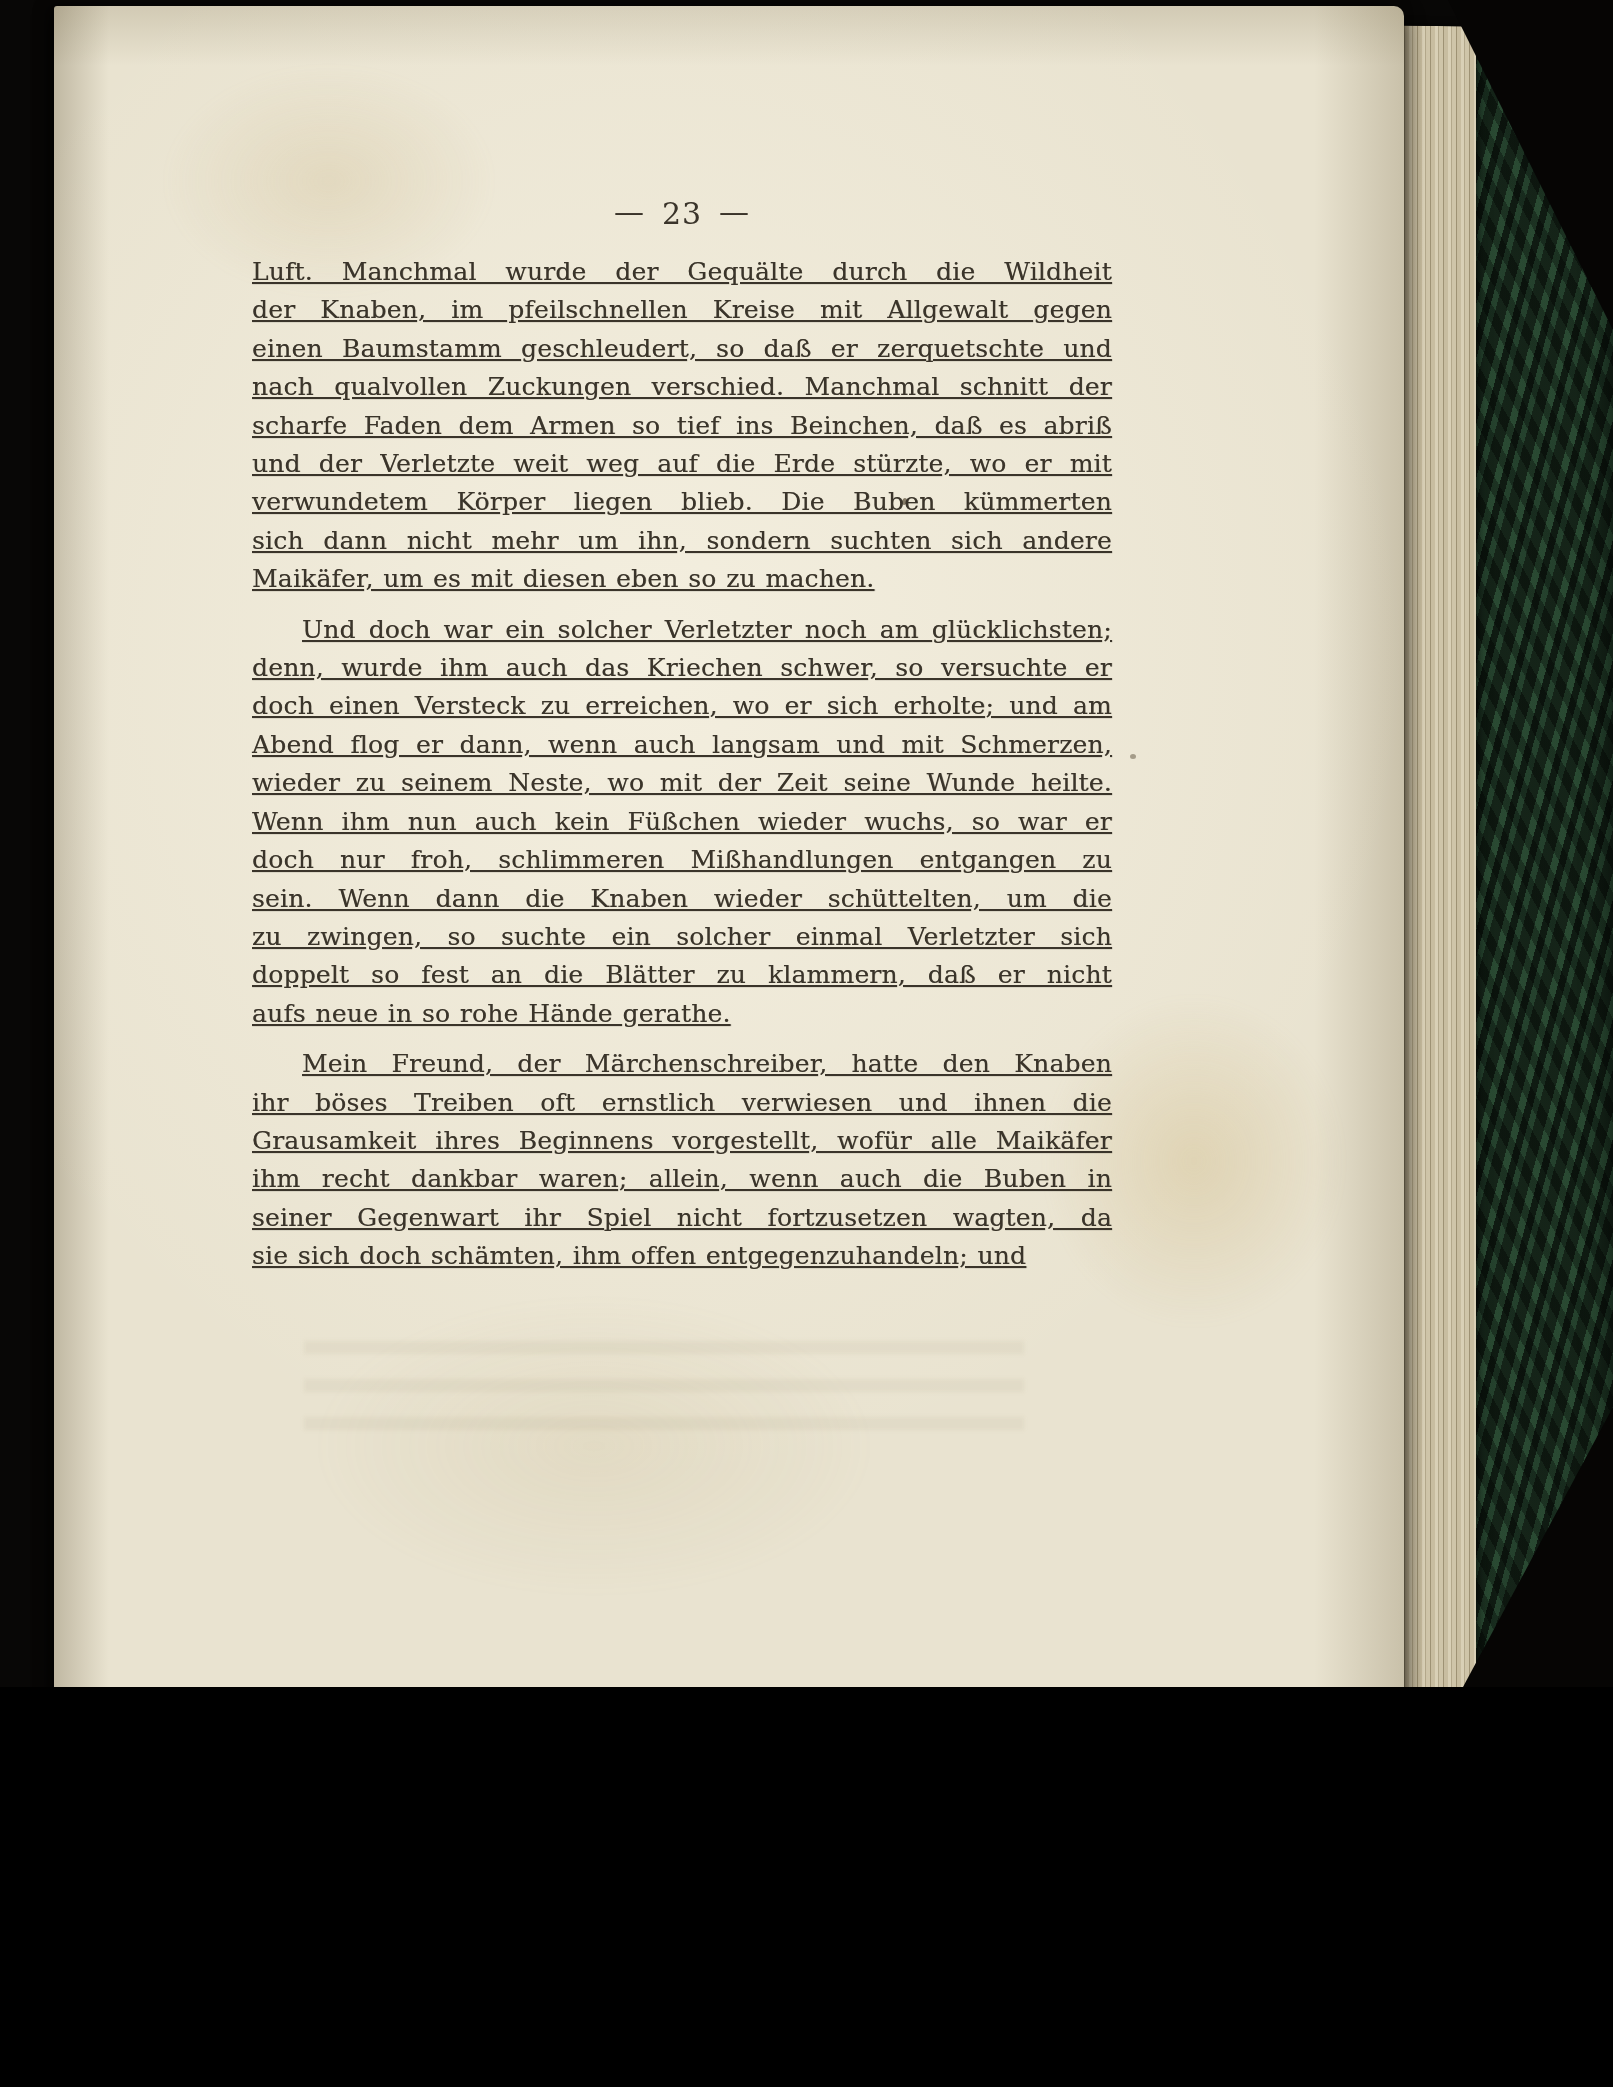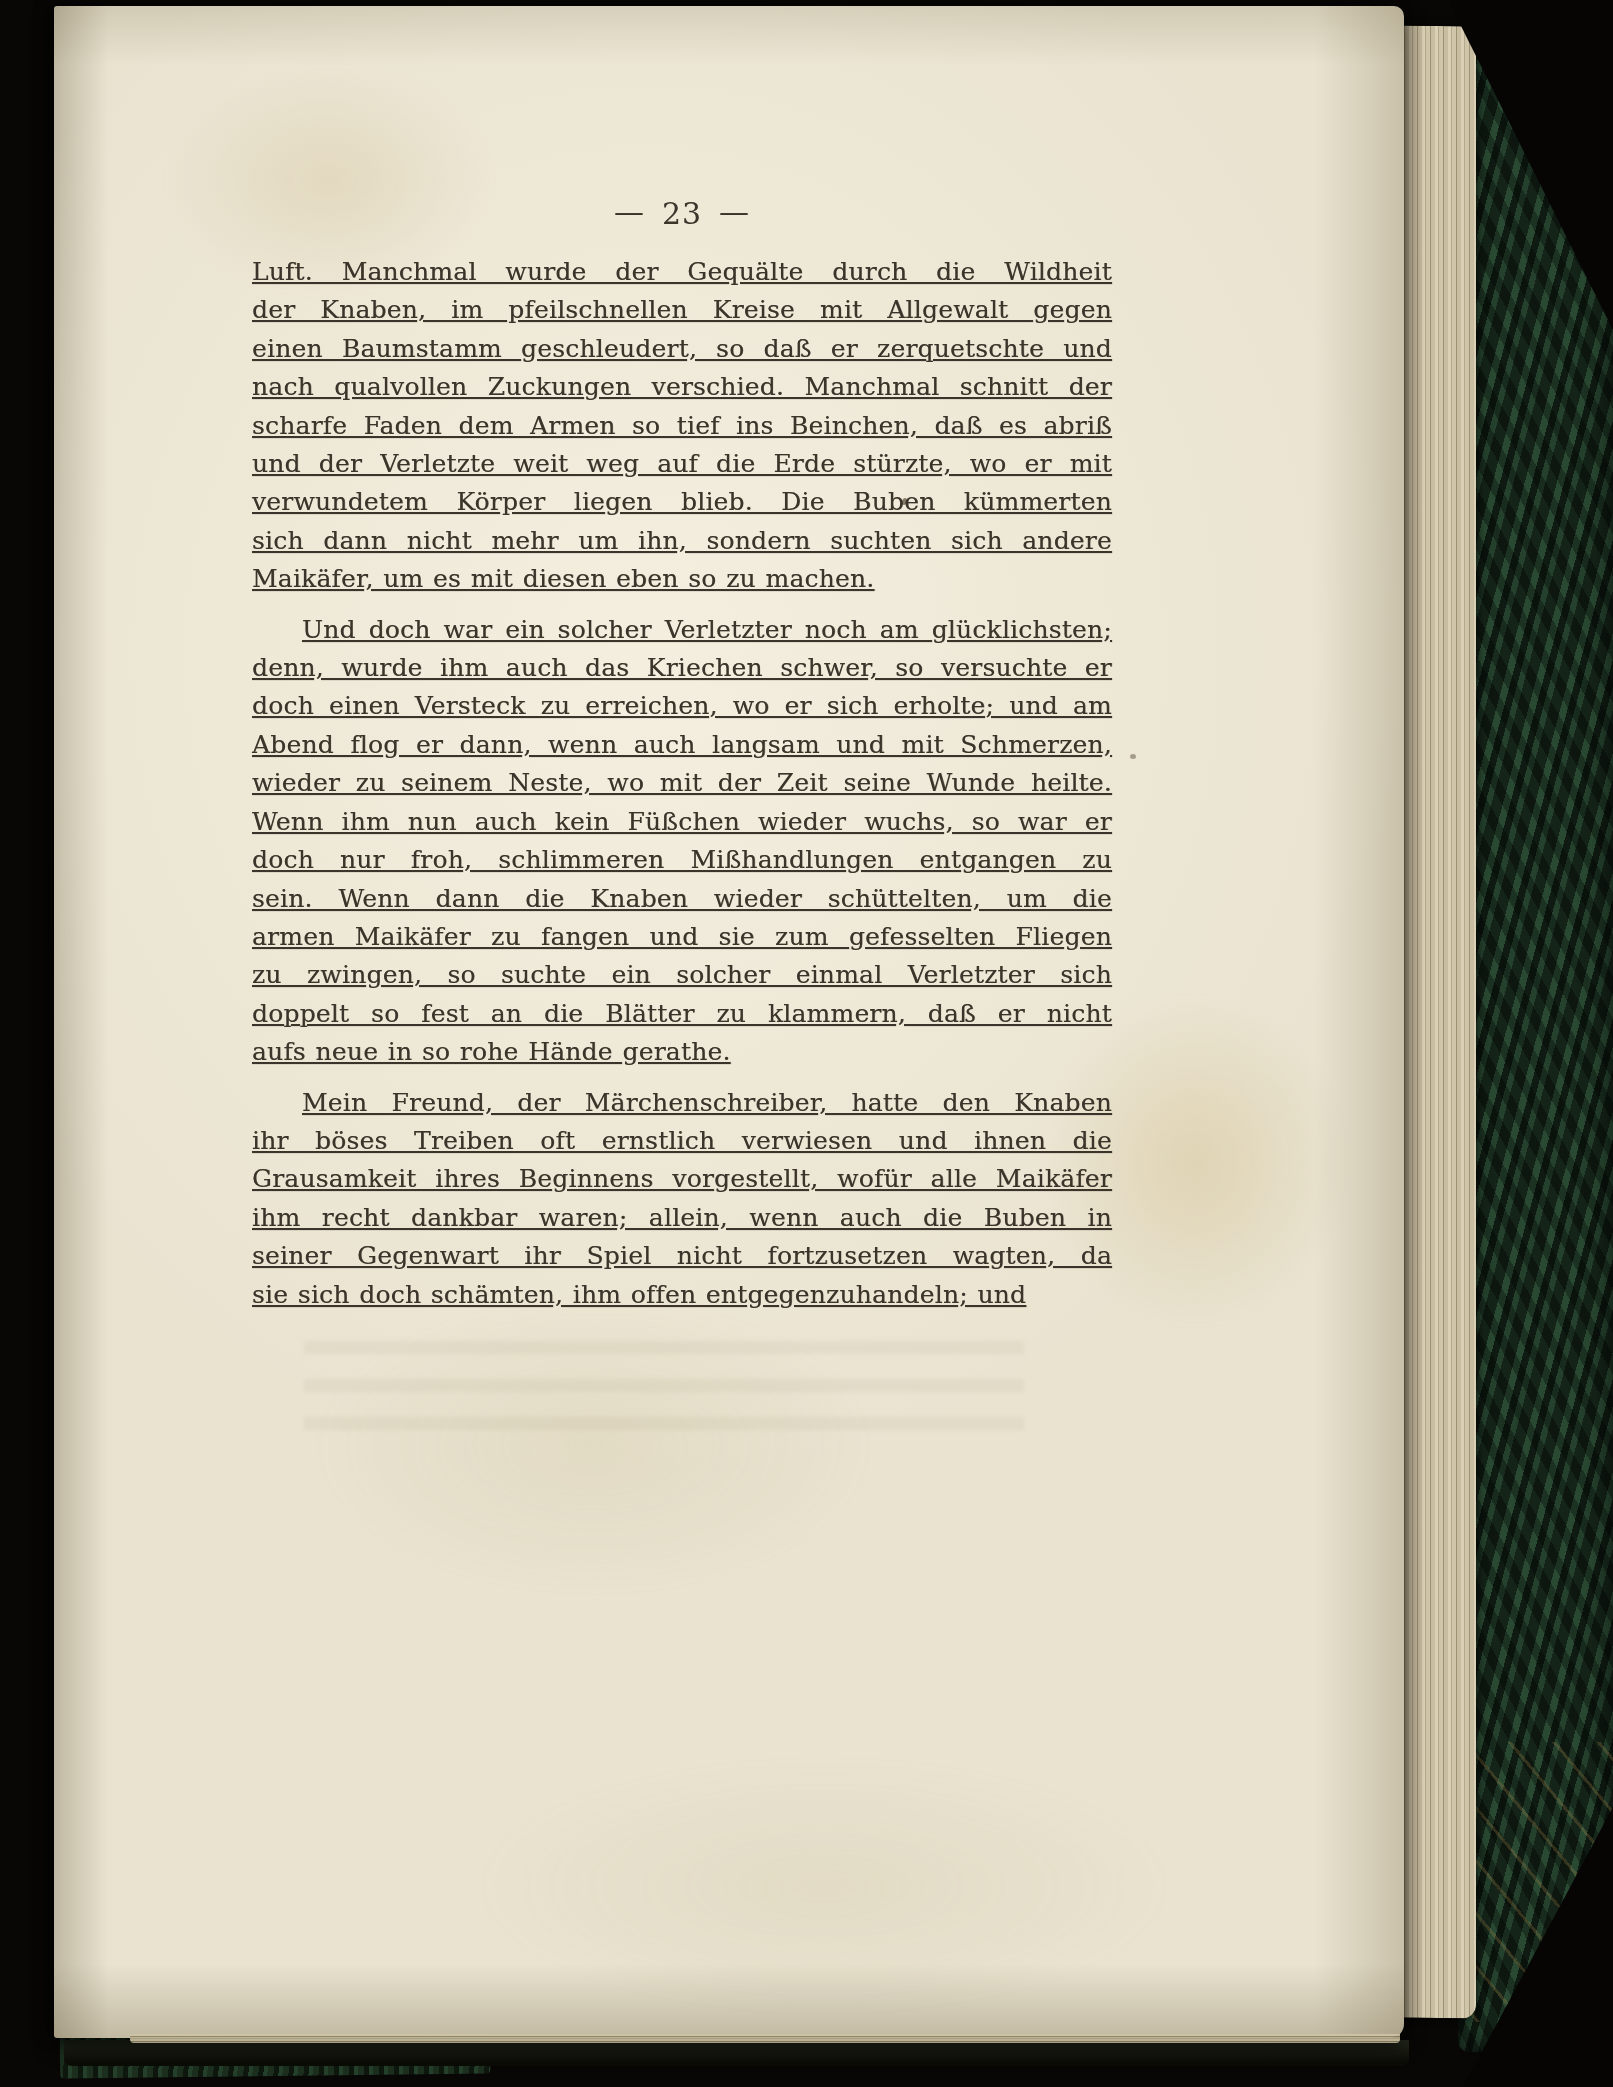--- a/index.html
+++ b/index.html
@@ -1,19 +1,19 @@
 <!DOCTYPE html>
 <html><head>
 <meta charset="utf-8">
 <style>
   html, body { margin: 0; padding: 0; background: #000; }
   .photo {
     position: relative;
     width: 1613px;
-    height: 2087px;
+    height: 1687px;
     background: #080706;
     overflow: hidden;
     font-family: "DejaVu Serif", "Liberation Serif", serif;
   }
 
   
   .cover {
     position: absolute;
     left: 1458px; top: 40px;
     width: 155px; height: 2012px;
@@ -190,21 +190,20 @@
 
       <div class="para">
         <div class="line indent">Und doch war ein solcher Verletzter noch am glücklichsten;</div>
         <div class="line">denn, wurde ihm auch das Kriechen schwer, so versuchte er</div>
         <div class="line">doch einen Versteck zu erreichen, wo er sich erholte; und am</div>
         <div class="line">Abend flog er dann, wenn auch langsam und mit Schmerzen,</div>
         <div class="line">wieder zu seinem Neste, wo mit der Zeit seine Wunde heilte.</div>
         <div class="line">Wenn ihm nun auch kein Füßchen wieder wuchs, so war er</div>
         <div class="line">doch nur froh, schlimmeren Mißhandlungen entgangen zu</div>
         <div class="line">sein. Wenn dann die Knaben wieder schüttelten, um die</div>
-        <div class="line">armen Maikäfer zu fangen und sie zum gefesselten Fliegen</div>
         <div class="line">zu zwingen, so suchte ein solcher einmal Verletzter sich</div>
         <div class="line">doppelt so fest an die Blätter zu klammern, daß er nicht</div>
         <div class="line pend">aufs neue in so rohe Hände gerathe.</div>
       </div>
 
       <div class="para">
         <div class="line indent">Mein Freund, der Märchenschreiber, hatte den Knaben</div>
         <div class="line">ihr böses Treiben oft ernstlich verwiesen und ihnen die</div>
         <div class="line">Grausamkeit ihres Beginnens vorgestellt, wofür alle Maikäfer</div>
         <div class="line">ihm recht dankbar waren; allein, wenn auch die Buben in</div>

